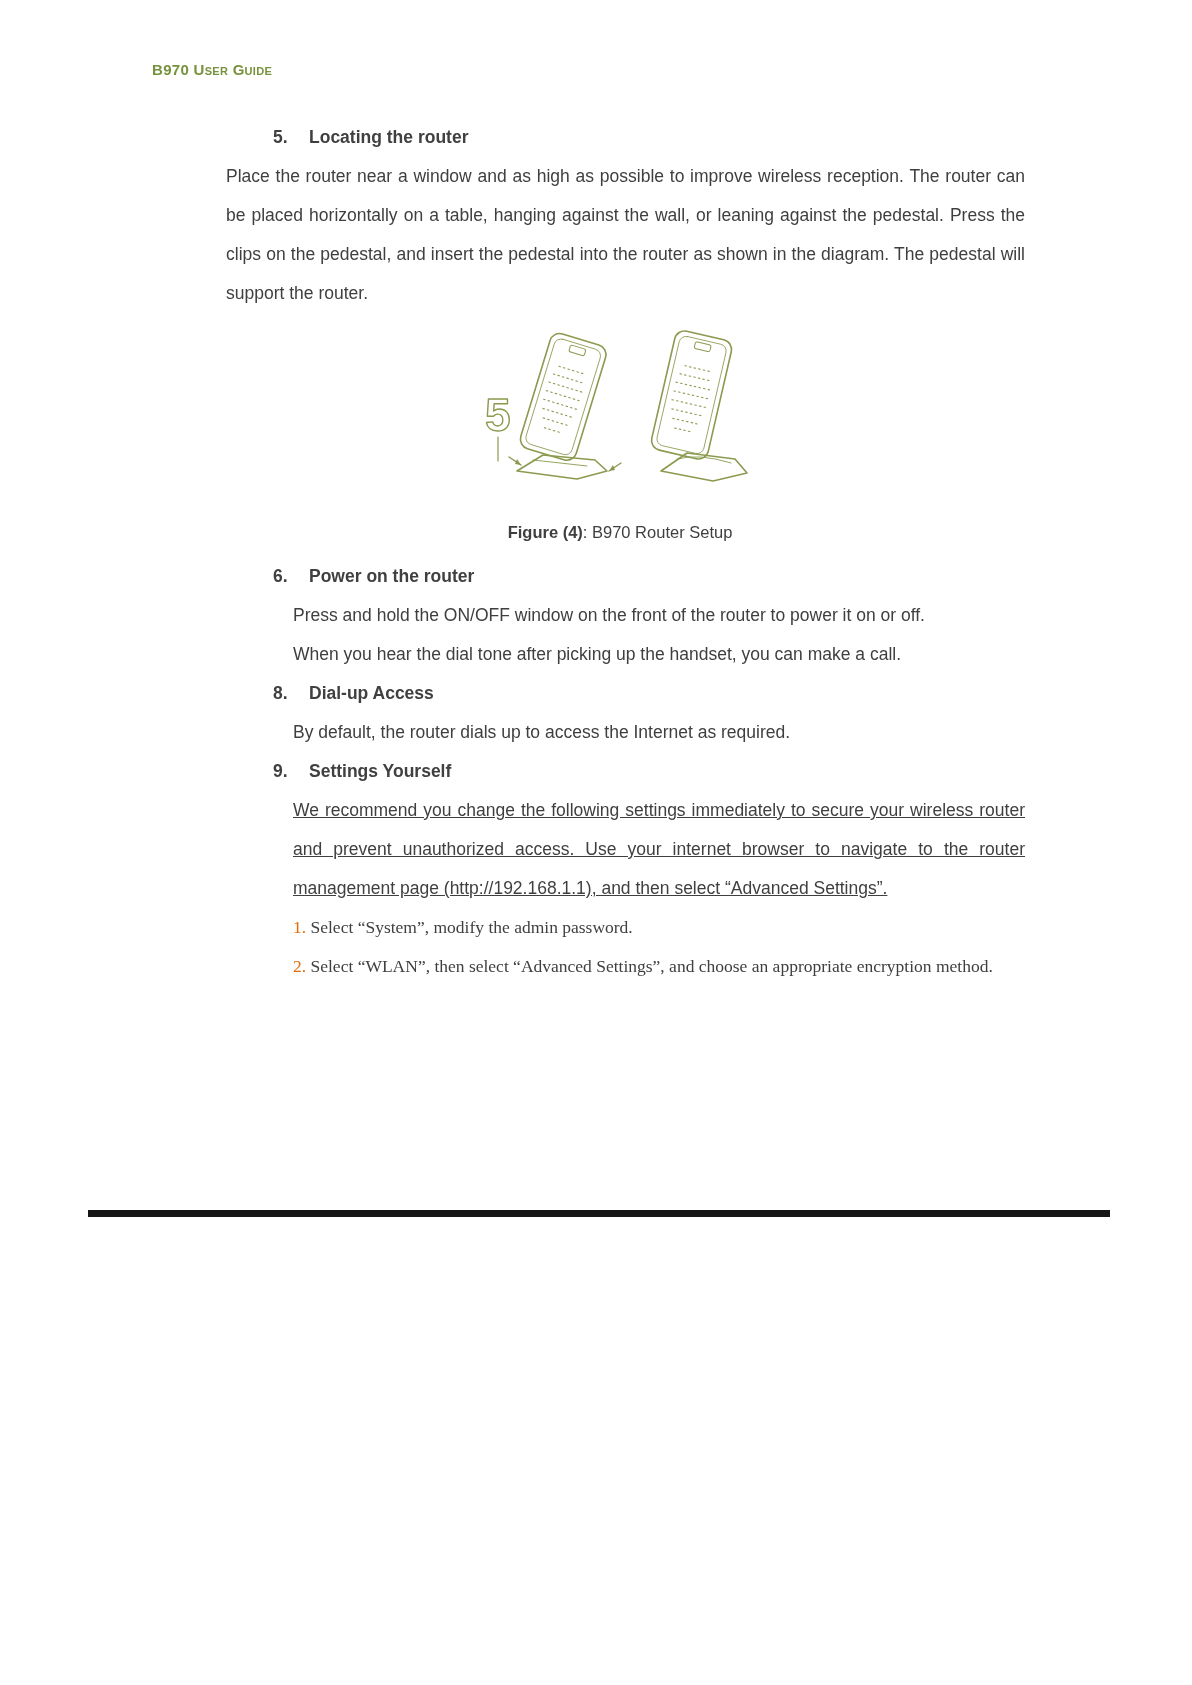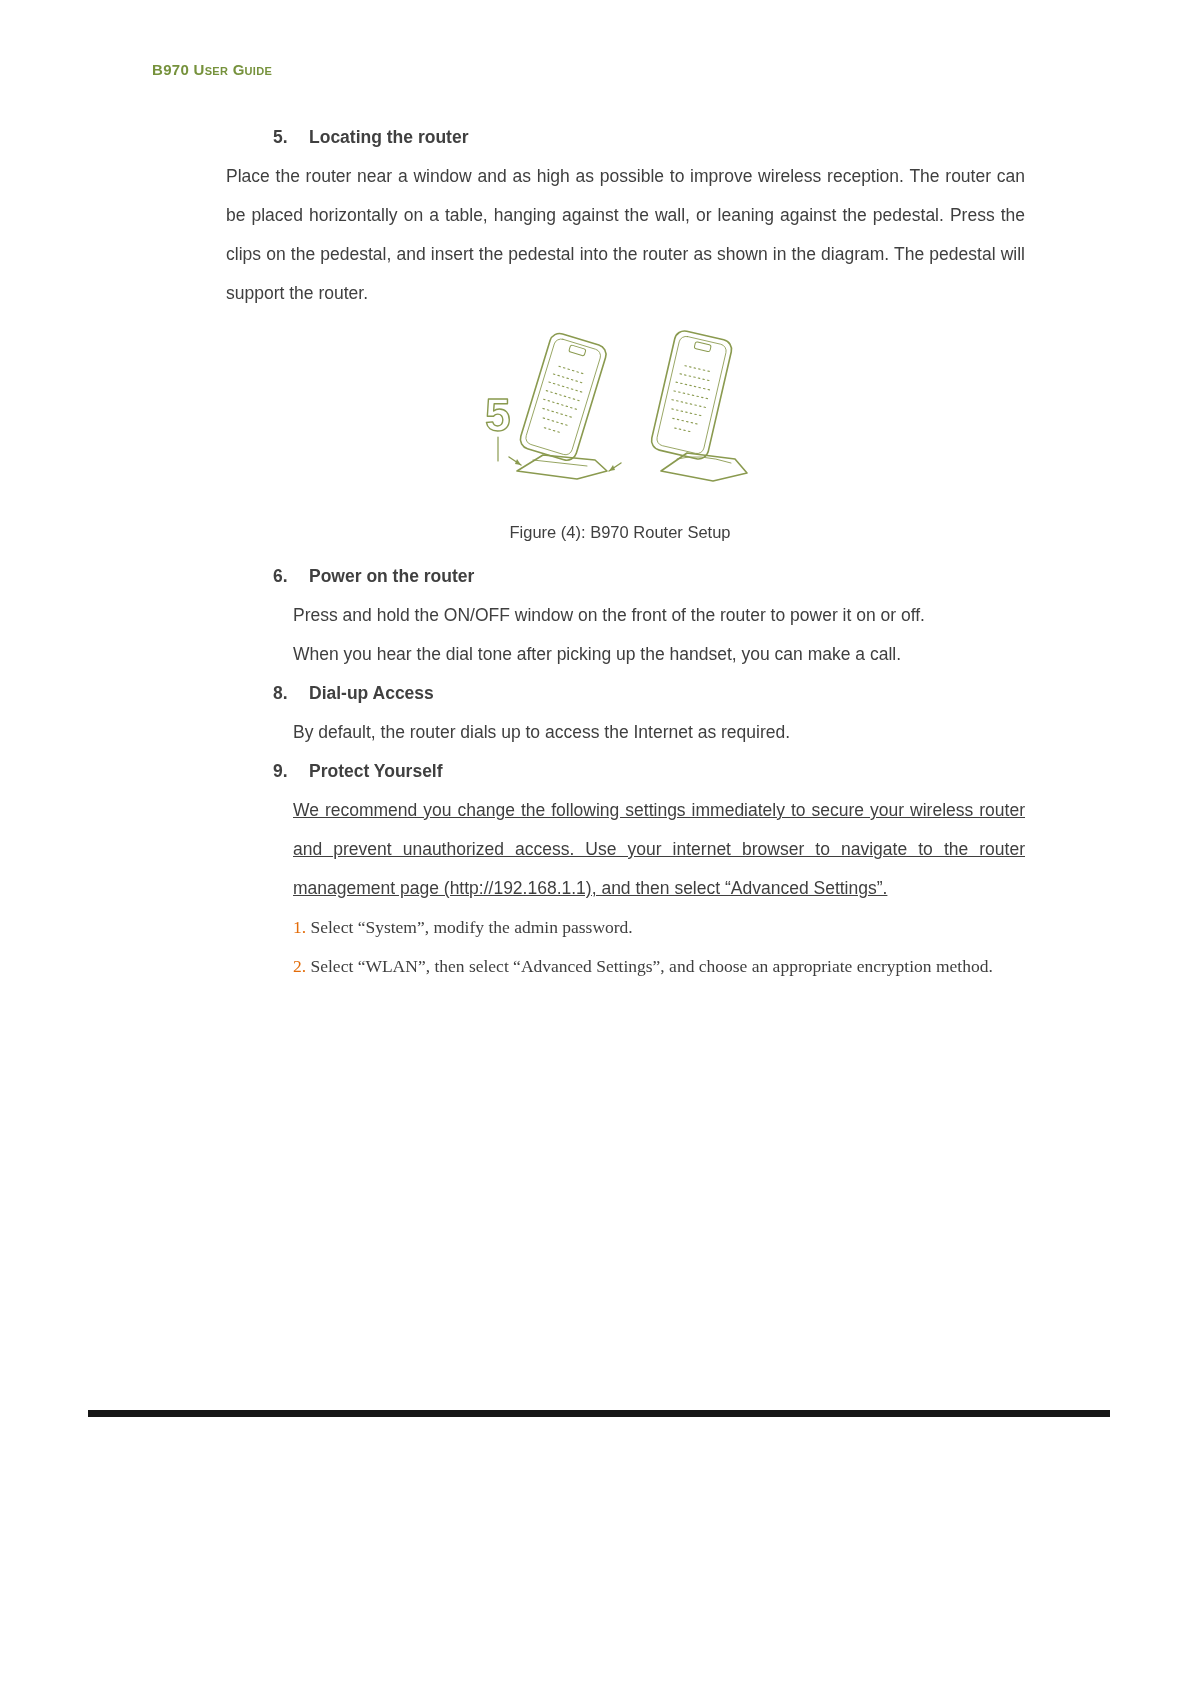--- a/index.html
+++ b/index.html
@@ -1,20 +1,20 @@
 <!DOCTYPE html>
 <html><head>
 <meta charset="utf-8">
 <style>
   * { margin: 0; padding: 0; box-sizing: border-box; }
   html, body { background: #ffffff; }
   .page {
     position: relative;
     width: 1192px;
-    height: 1417px;
+    height: 1217px;
     background: #ffffff;
     font-family: "Liberation Sans", "DejaVu Sans", sans-serif;
     color: #3f3f3f;
     font-size: 17.5px;
     line-height: 39px;
     overflow: hidden;
   }
   .doc-header {
     position: absolute;
     top: 60px;
@@ -54,21 +54,21 @@
     text-align: center;
     margin-top: 6px;
     line-height: 0;
   }
   .fig-caption {
     text-align: center;
     font-size: 16.5px;
     margin-top: 16px;
     line-height: 24px;
   }
-  .fig-caption .cap-bold { font-weight: normal; }
+  .fig-caption .cap-bold { font-weight: bold; }
   .substep {
     margin-left: 245px;
     margin-right: 167px;
     text-align: justify;
     font-family: Liberation Serif, serif;
   }
   .orange { color: #E36C09; }
   .footer-rule {
     position: absolute;
     left: 150px;
@@ -170,21 +170,21 @@
     <p class="para-body">Press and hold the ON/OFF window on the front of the router to power it on or off.</p>
 
     <p class="para-body">When you hear the dial tone after picking up the handset, you can make a call.</p>
 
     <div class="h-item">
       <span class="h-num">8.</span><span>Dial-up Access</span>
     </div>
     <p class="para-body">By default, the router dials up to access the Internet as required.</p>
 
     <div class="h-item">
-      <span class="h-num">9.</span><span>Protect Yourself</span>
+      <span class="h-num">9.</span><span>Settings Yourself</span>
     </div>
     <p class="para-body justify">We recommend you change the following settings immediately to secure your wireless router and prevent unauthorized access. Use your internet browser to navigate to the router management page (http://192.168.1.1), and then select “Advanced Settings”.</p>
 
     <p class="substep">
       <span class="orange">1.</span><span> Select “System”, modify the admin password.</span>
     </p>
     <p class="substep">
       <span class="orange">2.</span><span> Select “WLAN”, then select “Advanced Settings”, and choose an appropriate encryption method.</span>
     </p>
 

